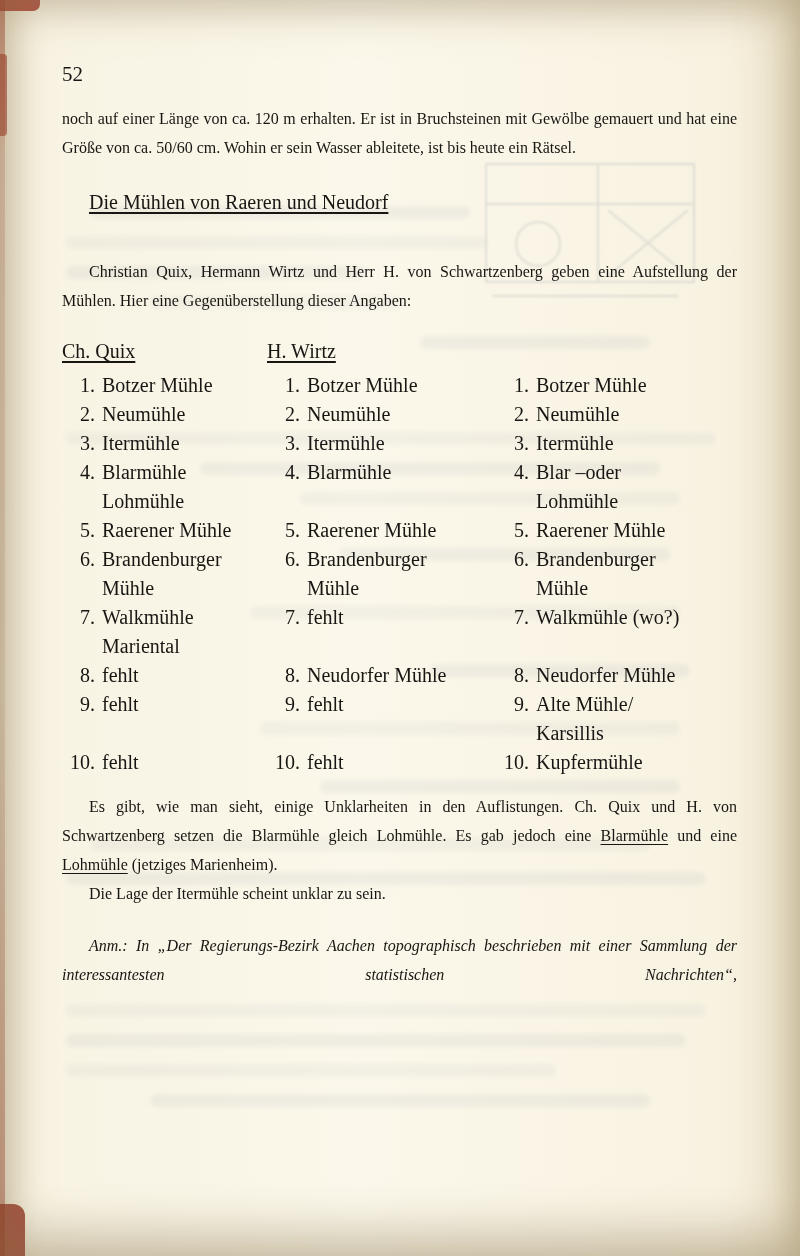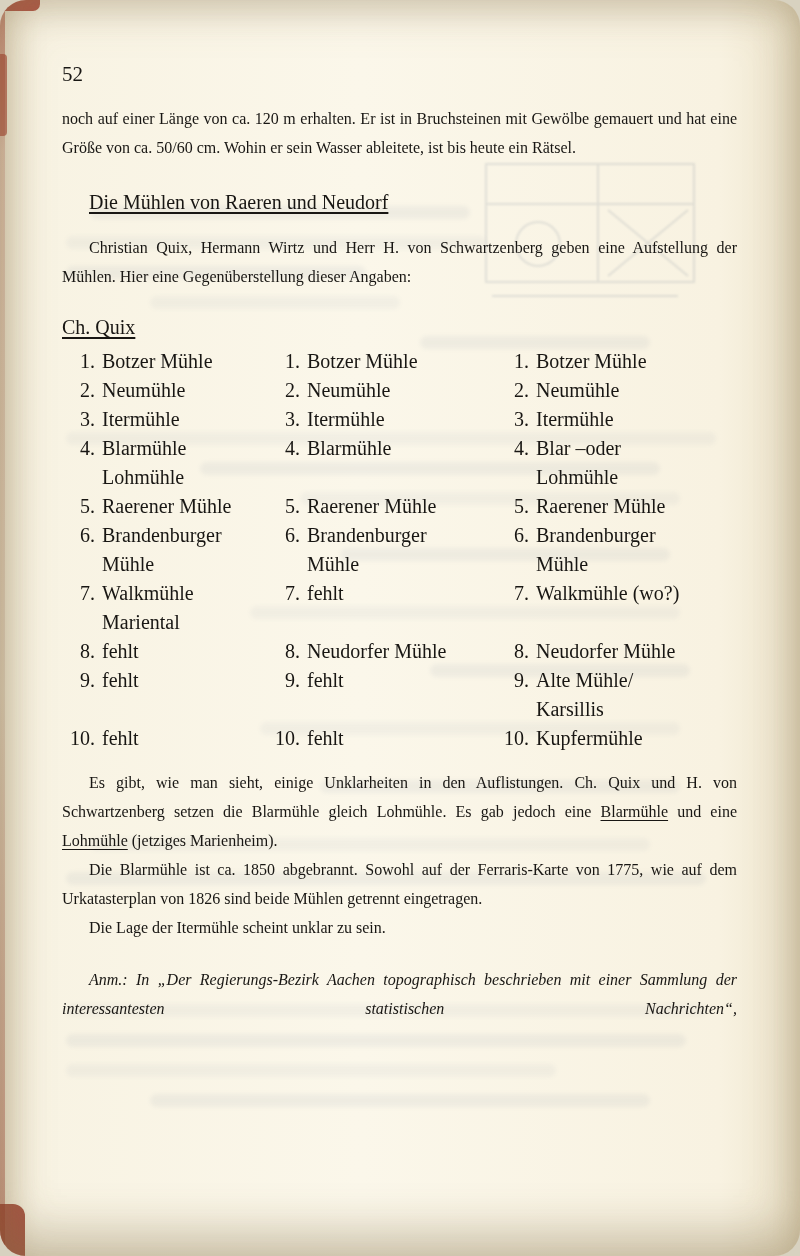--- a/index.html
+++ b/index.html
@@ -1,32 +1,32 @@
 <!DOCTYPE html>
 <html><head>
 <meta charset="utf-8">
 <style>
   html,body{margin:0;padding:0;background:#d8d2c0;}
   .page{
     position:relative;width:800px;height:1256px;overflow:hidden;
     background:linear-gradient(90deg,#efe7d2 0%,#f8f3e3 5%,#fbf7ea 45%,#f8f2e1 90%,#eee5cd 100%);
-    font-family:"Liberation Serif","DejaVu Serif",serif;color:#181613;border-radius:26px;
+    font-family:"Liberation Serif","DejaVu Serif",serif;color:#181613;
   }
   .vignette{position:absolute;inset:0;z-index:6;pointer-events:none;
     box-shadow:inset 0 0 55px rgba(140,118,76,.28), inset 0 -26px 45px rgba(120,98,58,.25), inset 0 14px 28px rgba(140,118,76,.18);}
   .bleed-layer{position:absolute;inset:0;z-index:1;pointer-events:none;}
   .smudge{position:absolute;height:13px;border-radius:7px;background:#6f7d92;filter:blur(2px);}
   .stamp{position:absolute;left:478px;top:158px;opacity:.16;filter:blur(1px);}
   .content{position:relative;z-index:2;padding:60px 63px 0 62px;}
   .pagenum{font-size:21px;line-height:28px;margin:0 0 16px 0;}
   .para{font-size:16px;line-height:29px;text-align:justify;margin:0;}
   .indent{text-indent:27px;}
   .u{text-decoration:underline;text-underline-offset:3px;}
   .heading{margin:26px 0 0 27px;font-size:20px;line-height:29px;}
-  .p3{margin-top:16px;}
+  .p3{margin-top:40px;}
   .mill-grid{display:grid;grid-template-columns:205px 229px 1fr;margin-top:22px;font-size:20px;line-height:29px;}
   .mill-header{grid-row:1;padding-bottom:5px;}
   .mill-cell{display:flex;align-items:flex-start;}
   .mill-num{flex:0 0 33px;width:33px;text-align:right;}
   .mill-lines{margin-left:7px;}
   .p4{margin-top:15px;}
   .anm{margin-top:23px;font-style:italic;text-align-last:justify;}
   .edge-left{position:absolute;left:0;top:0;width:5px;height:100%;z-index:5;
     background:linear-gradient(180deg,rgba(168,58,43,.55) 0%,rgba(168,58,43,.2) 12%,rgba(150,95,70,.14) 55%,rgba(160,52,40,.45) 100%);}
   .mark-tl{position:absolute;left:0;top:0;width:40px;height:11px;background:#a63a2b;opacity:.85;border-radius:0 0 7px 0;z-index:5;}
@@ -115,20 +115,21 @@
           <span class="mill-lines">fehlt</span>
         </div>
         <div class="mill-cell" style="grid-area: 10 / 1;">
           <span class="mill-num">9.</span>
           <span class="mill-lines">fehlt</span>
         </div>
         <div class="mill-cell" style="grid-area: 11 / 1;">
           <span class="mill-num">10.</span>
           <span class="mill-lines">fehlt</span>
         </div>
+        <div class="mill-header" style="grid-area: 1 / 2;"><span class="u">H. Wirtz</span></div>
         <div class="mill-cell" style="grid-area: 2 / 2;">
           <span class="mill-num">1.</span>
           <span class="mill-lines">Botzer Mühle</span>
         </div>
         <div class="mill-cell" style="grid-area: 3 / 2;">
           <span class="mill-num">2.</span>
           <span class="mill-lines">Neumühle</span>
         </div>
         <div class="mill-cell" style="grid-area: 4 / 2;">
           <span class="mill-num">3.</span>
@@ -199,21 +200,20 @@
           <span class="mill-lines">Alte Mühle/<br>Karsillis</span>
         </div>
         <div class="mill-cell" style="grid-area: 11 / 3;">
           <span class="mill-num">10.</span>
           <span class="mill-lines">Kupfermühle</span>
         </div>
       </div>
 
     <p class="para indent p4"><span>Es gibt, wie man sieht, einige Unklarheiten in den Auflistungen. Ch. Quix und H. von Schwartzenberg setzen die Blarmühle gleich Lohmühle. Es gab jedoch eine </span><span class="u">Blarmühle</span><span> und eine </span><span class="u">Lohmühle</span><span> (jetziges Marienheim).</span></p>
 
-    <p class="para indent">Die Blarmühle ist ca. 1850 abgebrannt. Sowohl auf der Ferraris-Karte von 1775, wie auf dem Urkatasterplan von 1826 sind beide Mühlen getrennt eingetragen.</p>
     <p class="para indent">Die Lage der Itermühle scheint unklar zu sein.</p>
     <p class="para indent anm">Anm.: In „Der Regierungs-Bezirk Aachen topographisch beschrieben mit einer Sammlung der interessantesten statistischen Nachrichten“,</p>
   </div>
 
   <div class="edge-left"></div>
   <div class="mark-tl"></div>
   <div class="mark-left"></div>
   <div class="mark-bl"></div>
   <div class="vignette"></div>
 </div>

